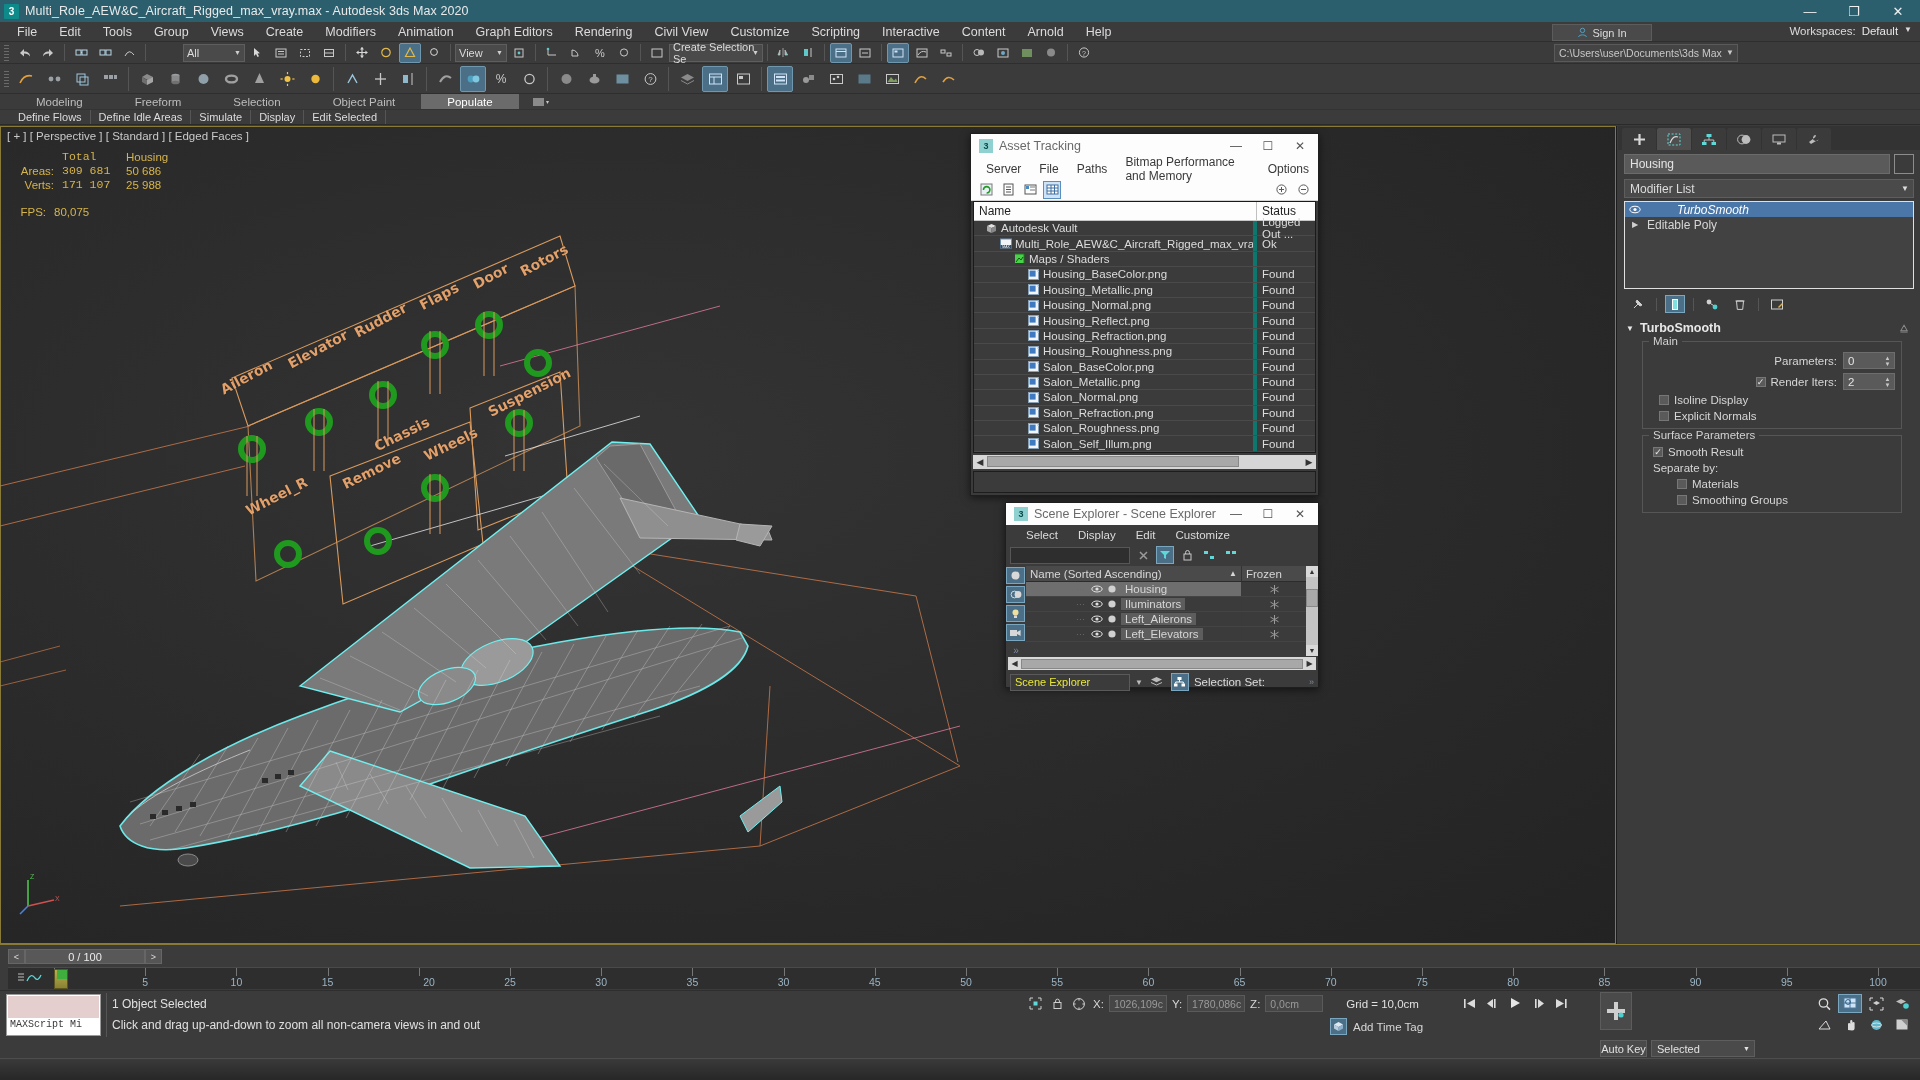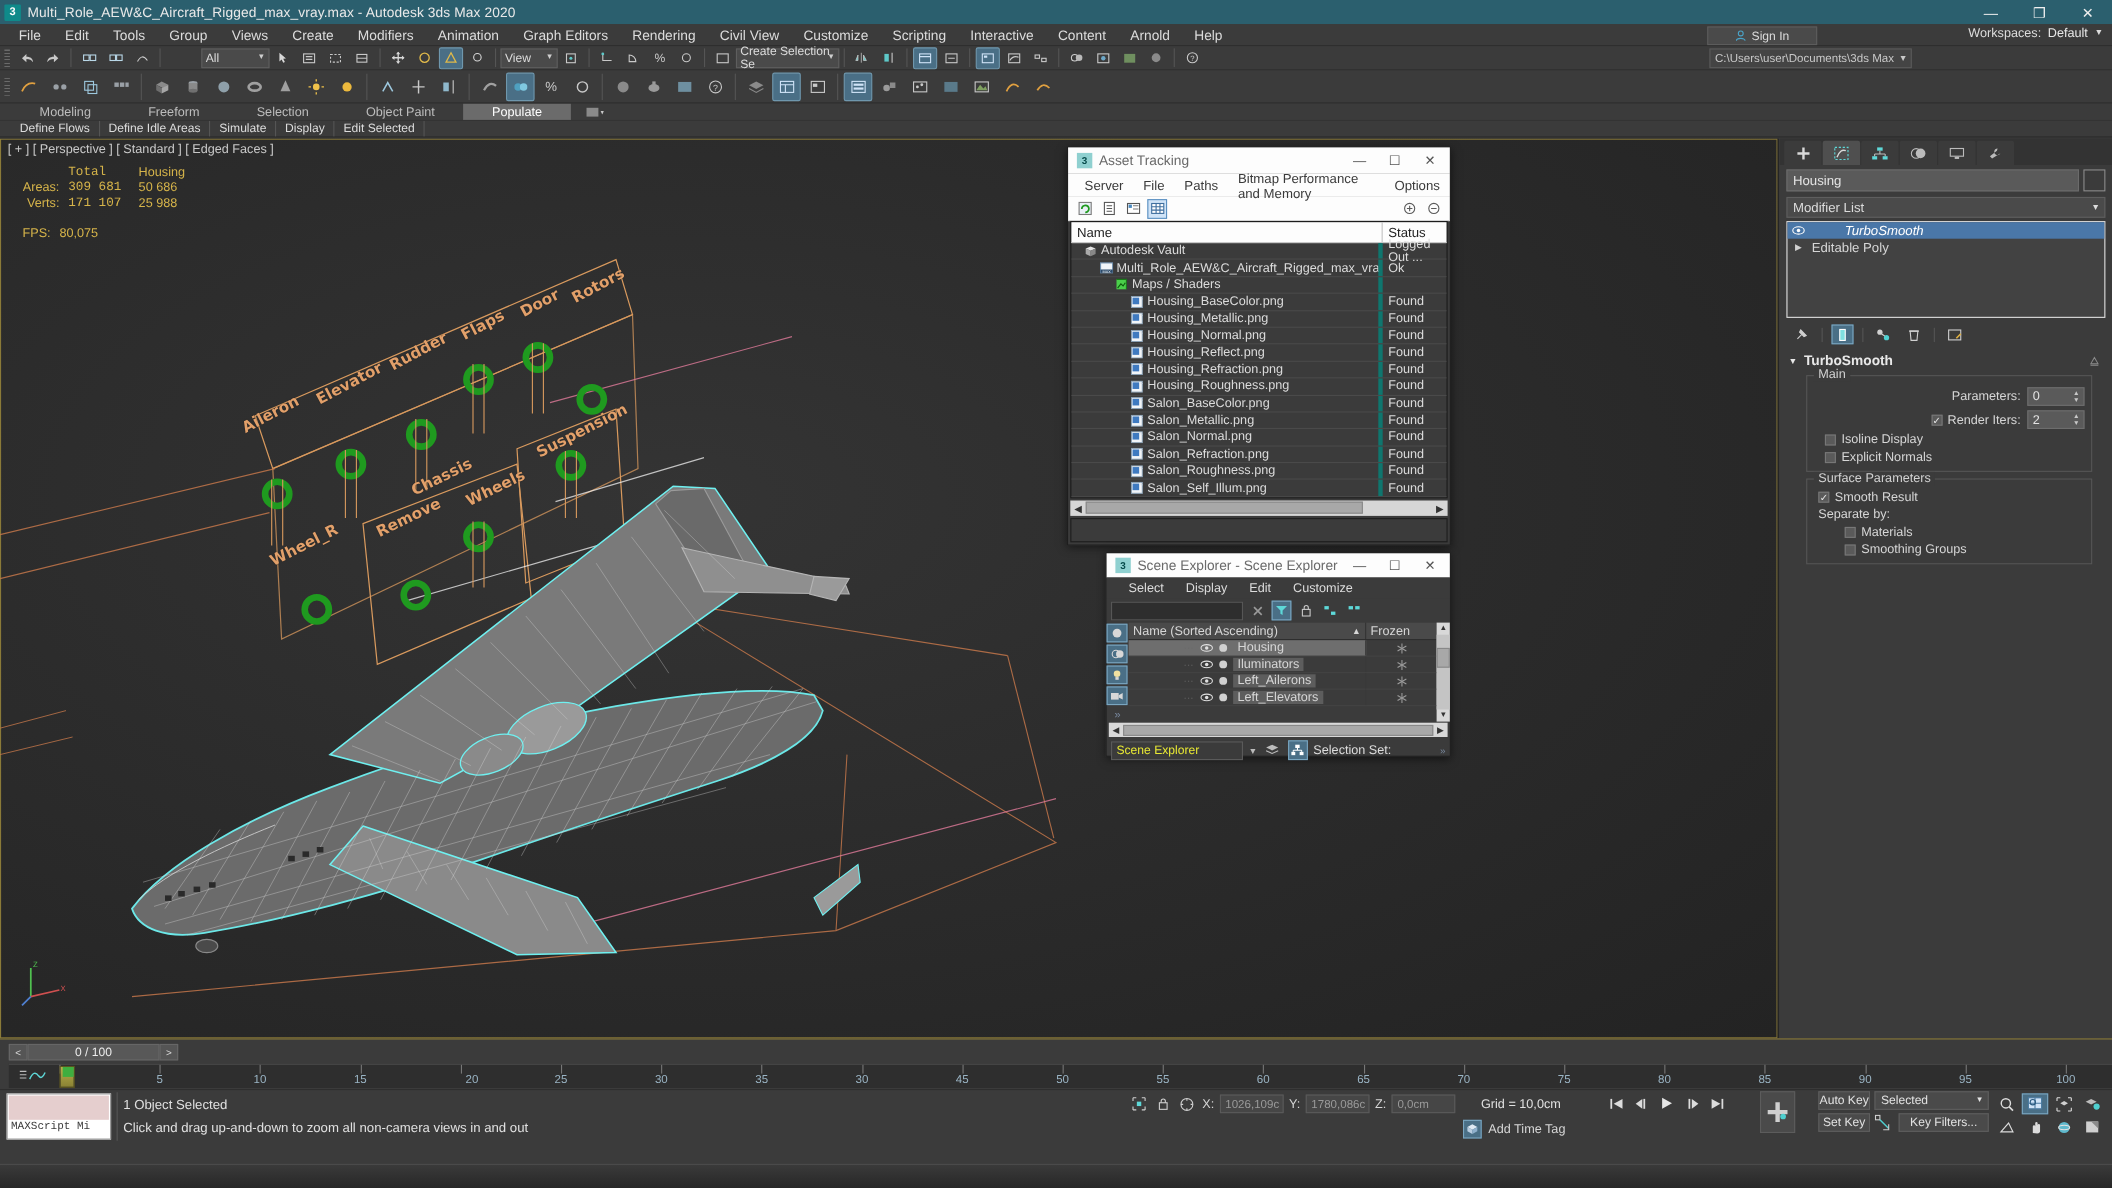--- a/index.html
+++ b/index.html
@@ -217,21 +217,21 @@
      font-size:10.5px; color:#9a9a9a; display:flex;align-items:center;padding-left:4px;
      overflow:hidden;}
   .gridtxt { margin-left:18px; font-size:11.5px; color:#e0e0e0; }
   .addtag { position:absolute; left:1330px; top:27px; display:flex; align-items:center; gap:6px;
      font-size:11.5px;}
   .addtag .ic { width:17px;height:17px;background:#4a6f86;border:1px solid #7aa6c0;
      display:flex;align-items:center;justify-content:center;font-size:10px;}
   .playback { position:absolute; left:1460px; top:3px; display:flex; align-items:center; gap:4px;}
   .pbb { width:19px;height:18px;display:flex;align-items:center;justify-content:center;font-size:10px;
      color:#e0e0e0;}
-  .keyblock { position:absolute; left:1600px; top:1px; display:flex; align-items:flex-start; gap:21px;}
+  .keyblock { position:absolute; left:1600px; top:1px; display:flex; align-items:flex-start; gap:10px;flex-direction:column;}
   .bigkey { width:32px;height:38px;background:#4a4a4a;border:1px solid #5c5c5c;
      display:flex;align-items:center;justify-content:center;}
   .keycol { display:flex; flex-direction:column; gap:3px; }
   .keybtn { width:47px;height:17px;background:#4a4a4a;border:1px solid #5e5e5e;
      font-size:11px;display:flex;align-items:center;justify-content:center;color:#e2e2e2;}
   .selcombo { width:104px;height:17px;background:#4a4a4a;border:1px solid #5e5e5e;
      font-size:11px;display:flex;align-items:center;padding-left:5px;position:relative;color:#e2e2e2;}
   .kfilters { width:82px;height:17px;background:#4a4a4a;border:1px solid #5e5e5e;
      font-size:11px;display:flex;align-items:center;justify-content:center;color:#e2e2e2;}
   .navicons { position:absolute; right:6px; top:3px; display:grid;

